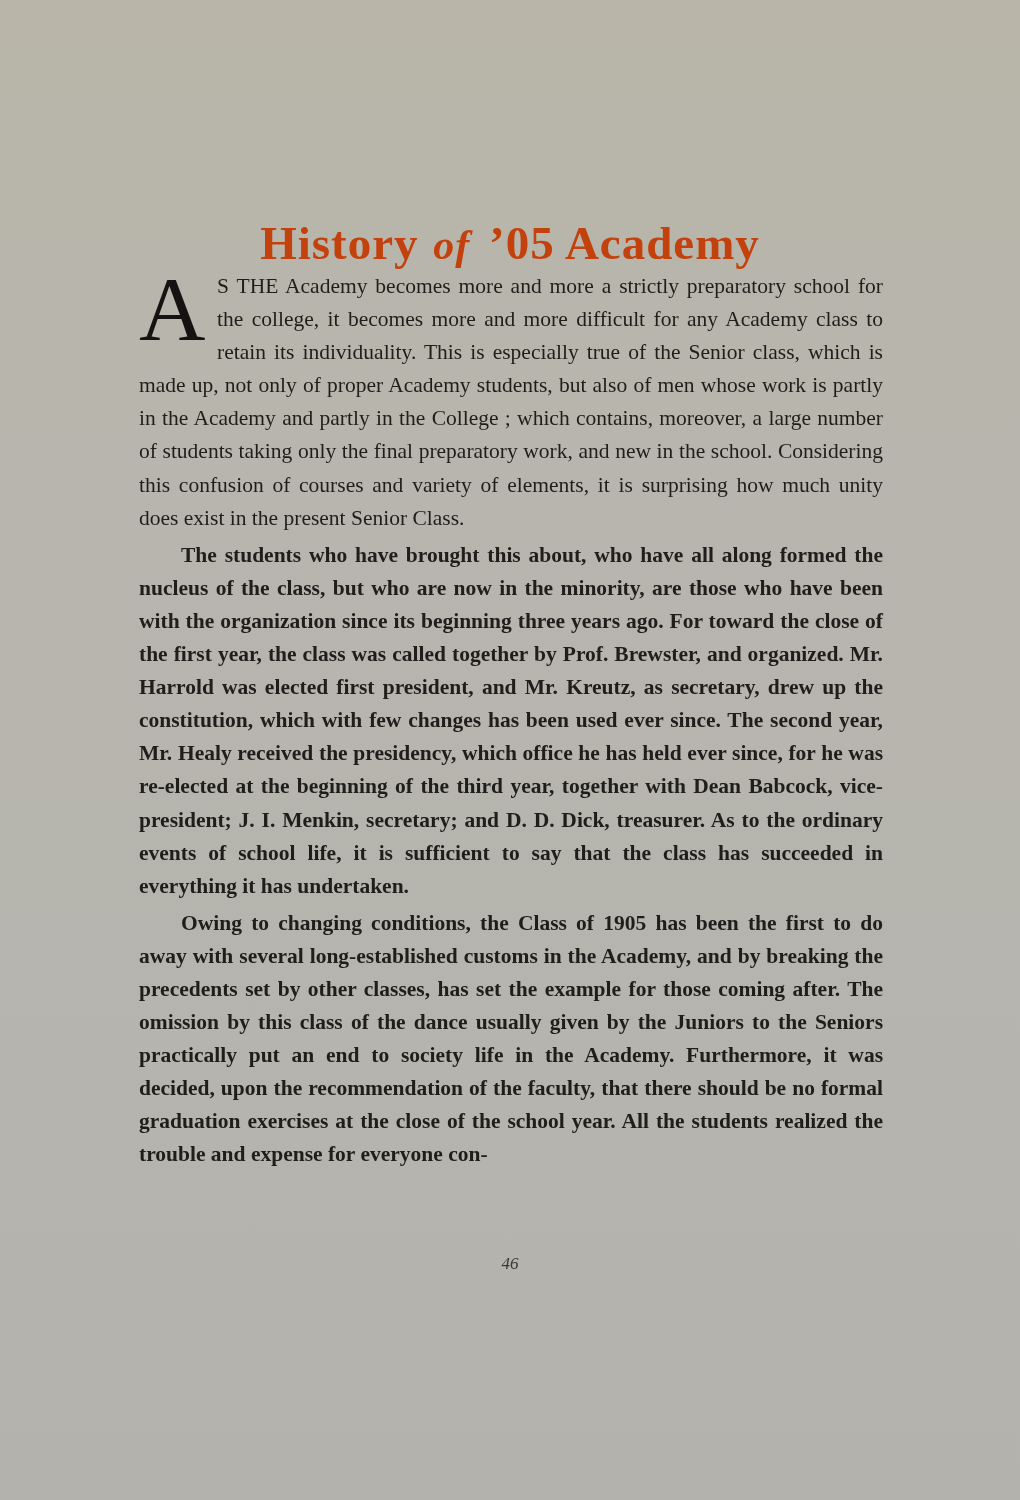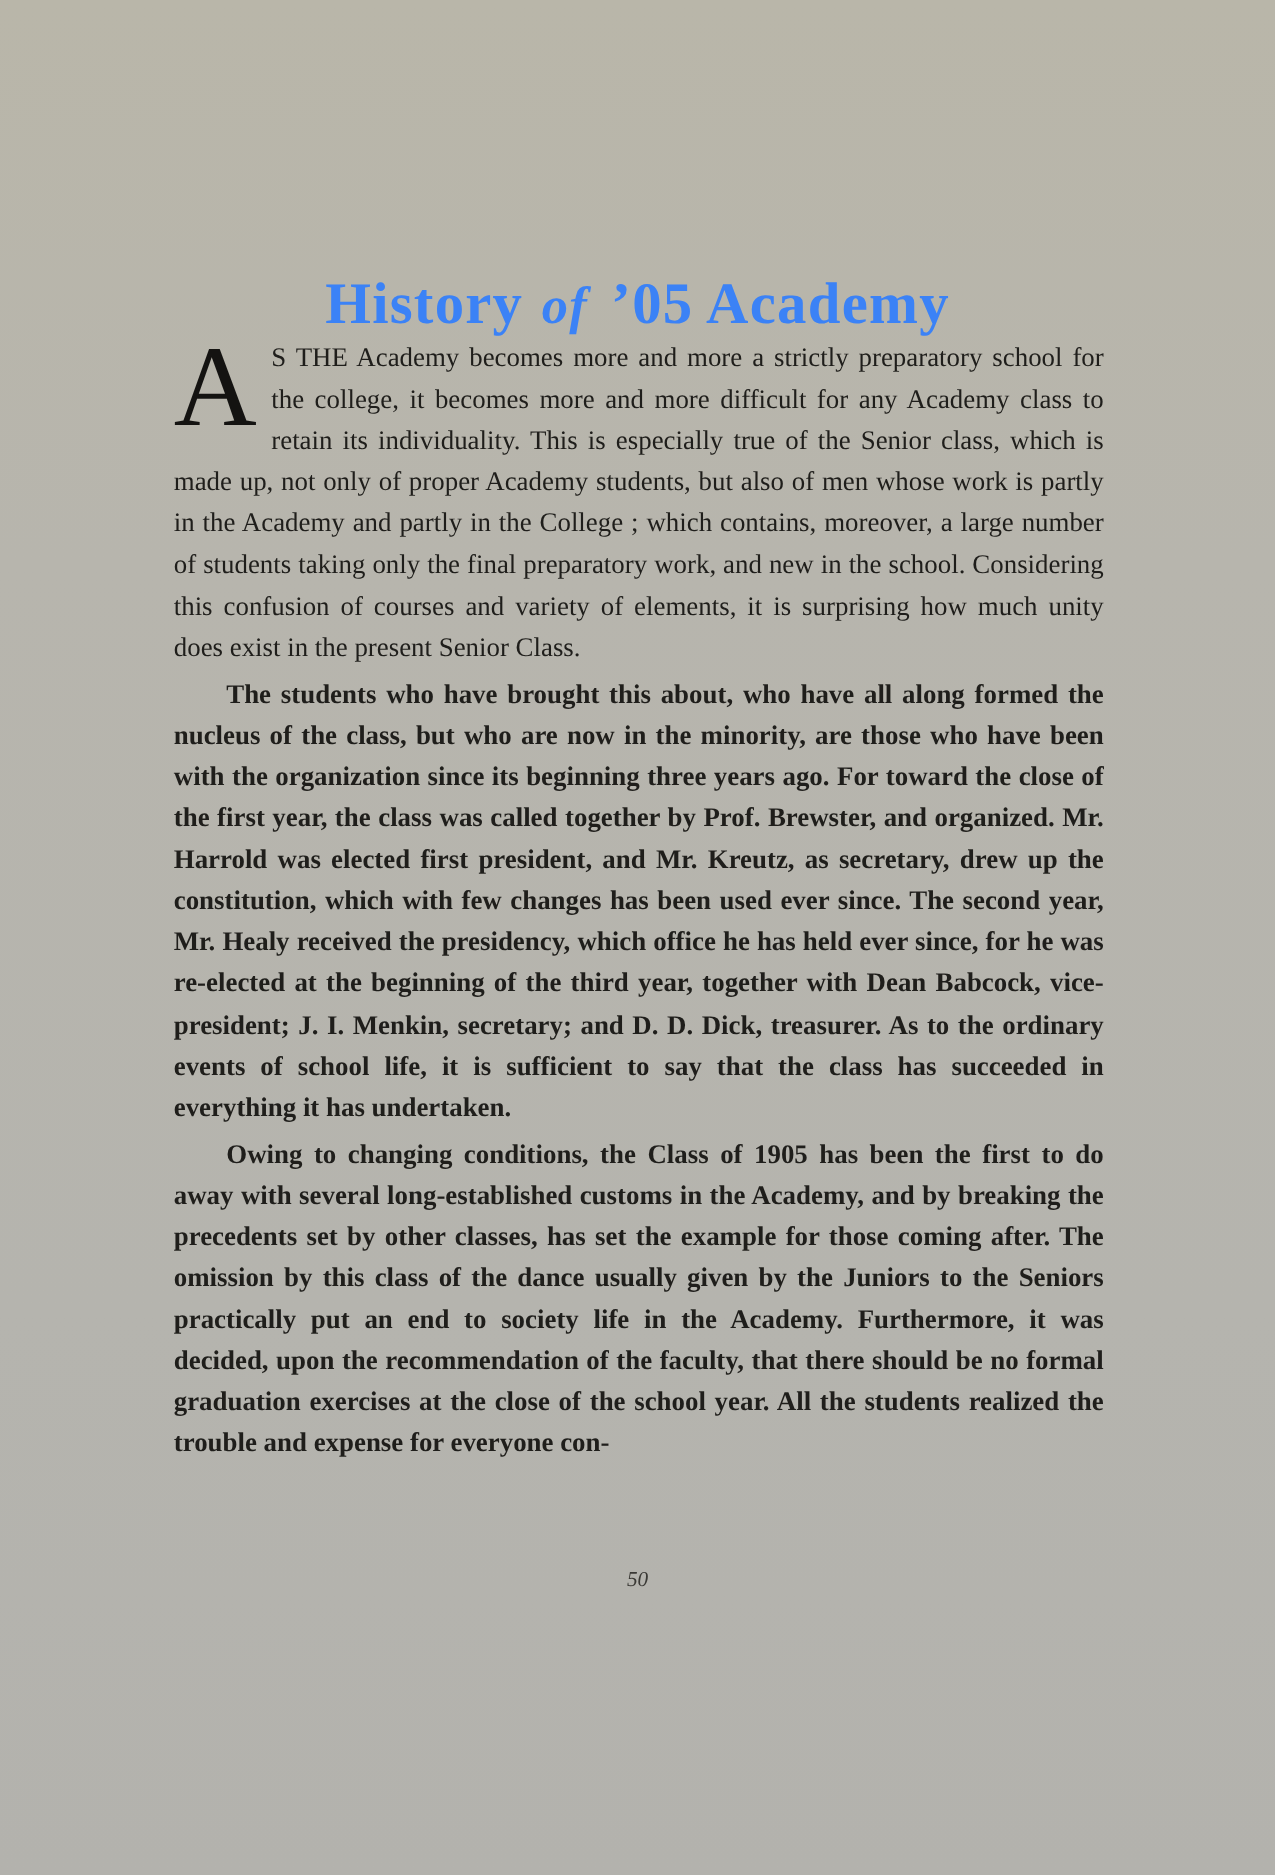--- a/index.html
+++ b/index.html
@@ -23,21 +23,21 @@
     }
     .title {
       position: absolute;
       top: 182px;
       left: 0;
       width: 1020px;
       text-align: center;
       font-family: "Liberation Serif", "DejaVu Serif", serif;
       font-size: 47px;
       letter-spacing: 1px;
-      color: #3b82f6;
+      color: #c2410c;
       line-height: 60px;
     }
     .title .italic {
       font-style: italic;
       font-size: 42px;
       margin: 0 6px 0 2px;
     }
     .body-text {
       position: absolute;
       left: 139px;
@@ -93,15 +93,15 @@
   </h1>
 
   <div class="body-text">
     <p class="para">
       <span class="dropcap">A</span><span>S THE Academy becomes more and more a strictly preparatory school for the college, it becomes more and more difficult for any Academy class to retain its individuality.  This is especially true of the Senior class, which is made up, not only of proper Academy students, but also of men whose work is partly in the Academy and partly in the College ; which contains, moreover, a large number of students taking only the final preparatory work, and new in the school.  Considering this confusion of courses and variety of elements, it is surprising how much unity does exist in the present Senior Class.</span>
     </p>
     <p class="para indent">The students who have brought this about, who have all along formed the nucleus of the class, but who are now in the minority, are those who have been with the organization since its beginning three years ago.  For toward the close of the first year, the class was called together by Prof. Brewster, and organized.  Mr. Harrold was elected first president, and Mr. Kreutz, as secretary, drew up the constitution, which with few changes has been used ever since.  The second year, Mr. Healy received the presidency, which office he has held ever since, for he was re-elected at the beginning of the third year, together with Dean Babcock, vice-president; J. I. Menkin, secretary; and D. D. Dick, treasurer.  As to the ordinary events of school life, it is sufficient to say that the class has succeeded in everything it has undertaken.</p>
     <p class="para indent">Owing to changing conditions, the Class of 1905 has been the first to do away with several long-established customs in the Academy, and by breaking the precedents set by other classes, has set the example for those coming after.  The omission by this class of the dance usually given by the Juniors to the Seniors practically put an end to society life in the Academy.  Furthermore, it was decided, upon the recommendation of the faculty, that there should be no formal graduation exercises at the close of the school year.  All the students realized the trouble and expense for everyone con-</p>
   </div>
 
-  <div class="page-number">50</div>
+  <div class="page-number">46</div>
 
 </div>
 
 </body></html>

